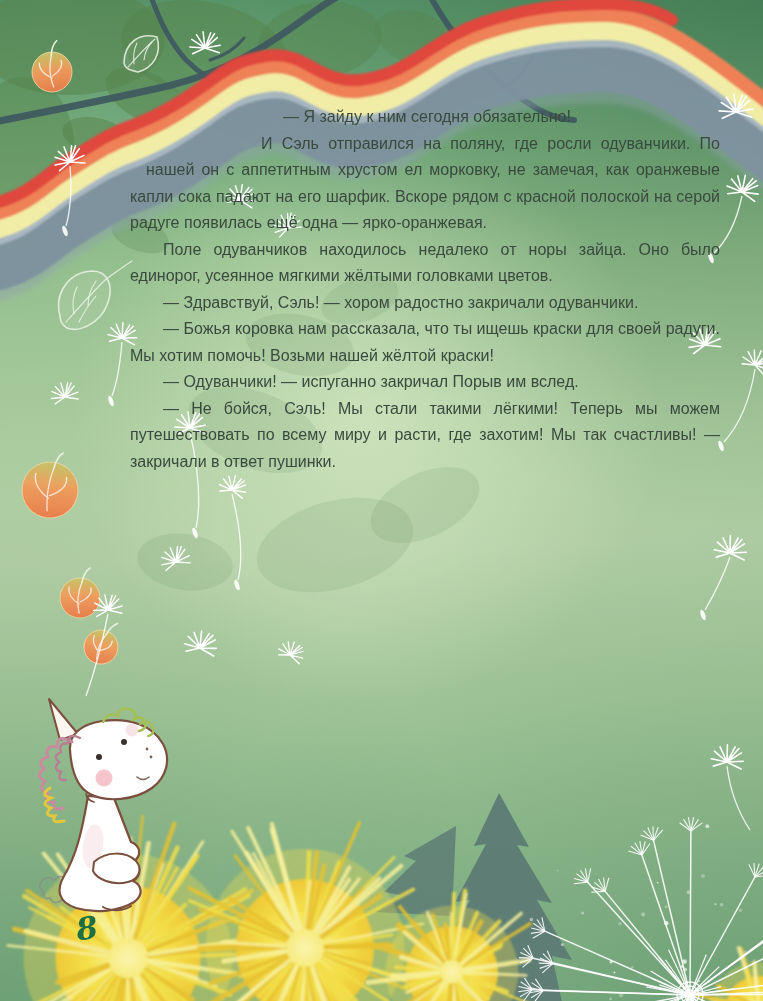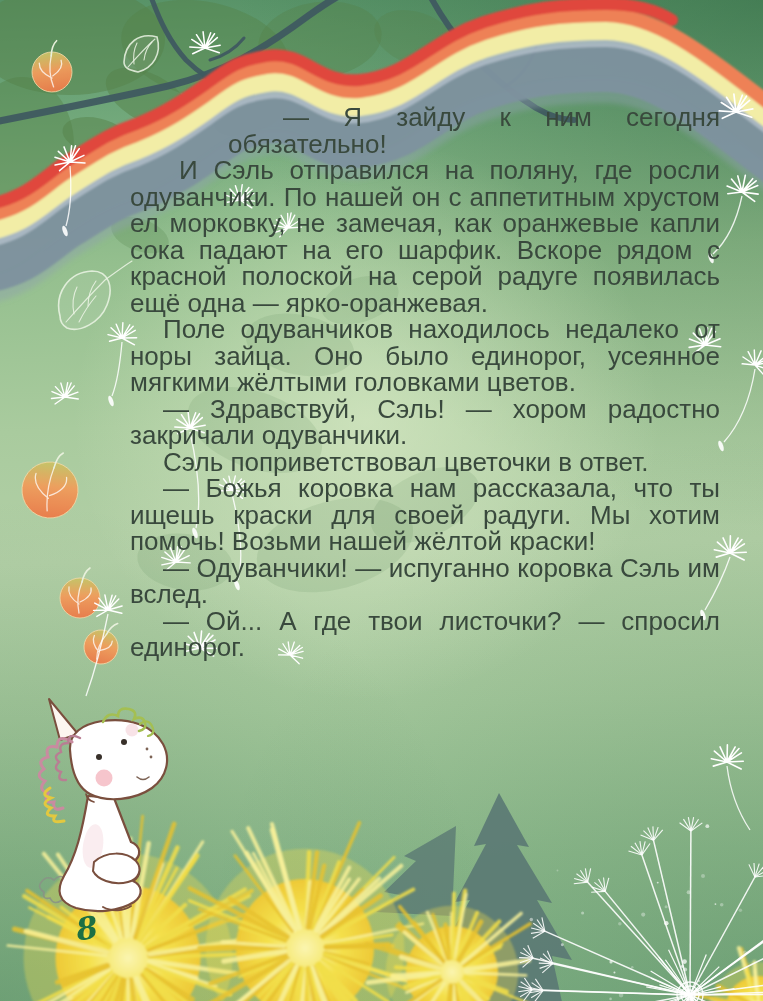--- a/index.html
+++ b/index.html
@@ -12,21 +12,21 @@
     content:"";position:absolute;inset:0;z-index:0;pointer-events:none;
     background:
       radial-gradient(ellipse 55% 40% at 48% 42%, rgba(232,243,210,.55), rgba(232,243,210,0) 70%),
       radial-gradient(circle at 100% 0%, rgba(30,85,48,.38), rgba(30,85,48,0) 42%),
       radial-gradient(circle at 0% 100%, rgba(40,95,55,.22), rgba(40,95,55,0) 40%),
       radial-gradient(circle at 100% 100%, rgba(40,95,55,.20), rgba(40,95,55,0) 45%);
   }
   svg.art{position:absolute;inset:0;z-index:1;pointer-events:none;}
   .story{
     position:absolute;left:130px;top:104px;width:590px;z-index:3;
-    font-size:26px;line-height:26.5px;color:var(--c-text,#39493d);
+    font-size:16px;line-height:26.5px;color:var(--c-text,#39493d);
     text-align:justify;letter-spacing:0;
   }
   .story p{margin:0;text-indent:33px;}
   .f{float:left;}
   .fa{width:120px;height:26px;}
   .fb{width:98px;height:26px;clear:left;}
   .fc{width:16px;height:26px;clear:left;}
   .fd1{width:1px;height:26px;}
   .fd2{width:26px;height:80px;clear:left;}
   .pagenum{
@@ -743,20 +743,19 @@
   </svg>
 
   <div class="story">
     <span class="f fa"></span>
     <span class="f fb"></span>
     <span class="f fc"></span>
     <p>— Я зайду к ним сегодня обязательно!</p>
     <p>И Сэль отправился на поляну, где росли одуванчики. По нашей он с аппетитным хрустом ел морковку, не замечая, как оранжевые капли сока падают на его шарфик. Вскоре рядом с красной полоской на серой радуге появилась ещё одна — ярко-оранжевая.</p>
     <p>Поле одуванчиков находилось недалеко от норы зайца. Оно было единорог, усеянное мягкими жёлтыми головками цветов.</p>
     <p>— Здравствуй, Сэль! — хором радостно закричали одуванчики.</p>
-    <p>Сэль поприветствовал цветочки в ответ.</p>
     <p>— Божья коровка нам рассказала, что ты ищешь краски для своей радуги. Мы хотим помочь! Возьми нашей жёлтой краски!</p>
-    <p>— Одуванчики! — испуганно коровка Сэль им вслед.</p>
-    <p>— Ой... А где твои листочки? — спросил единорог.</p>
+    <p>— Одуванчики! — испуганно закричал Порыв им вслед.</p>
+    <p>— Не бойся, Сэль! Мы стали такими лёгкими! Теперь мы можем путешествовать по всему миру и расти, где захотим! Мы так счастливы! — закричали в ответ пушинки.</p>
   </div>
 
   <div class="pagenum">8</div>
 </div>
 
 </body></html>

